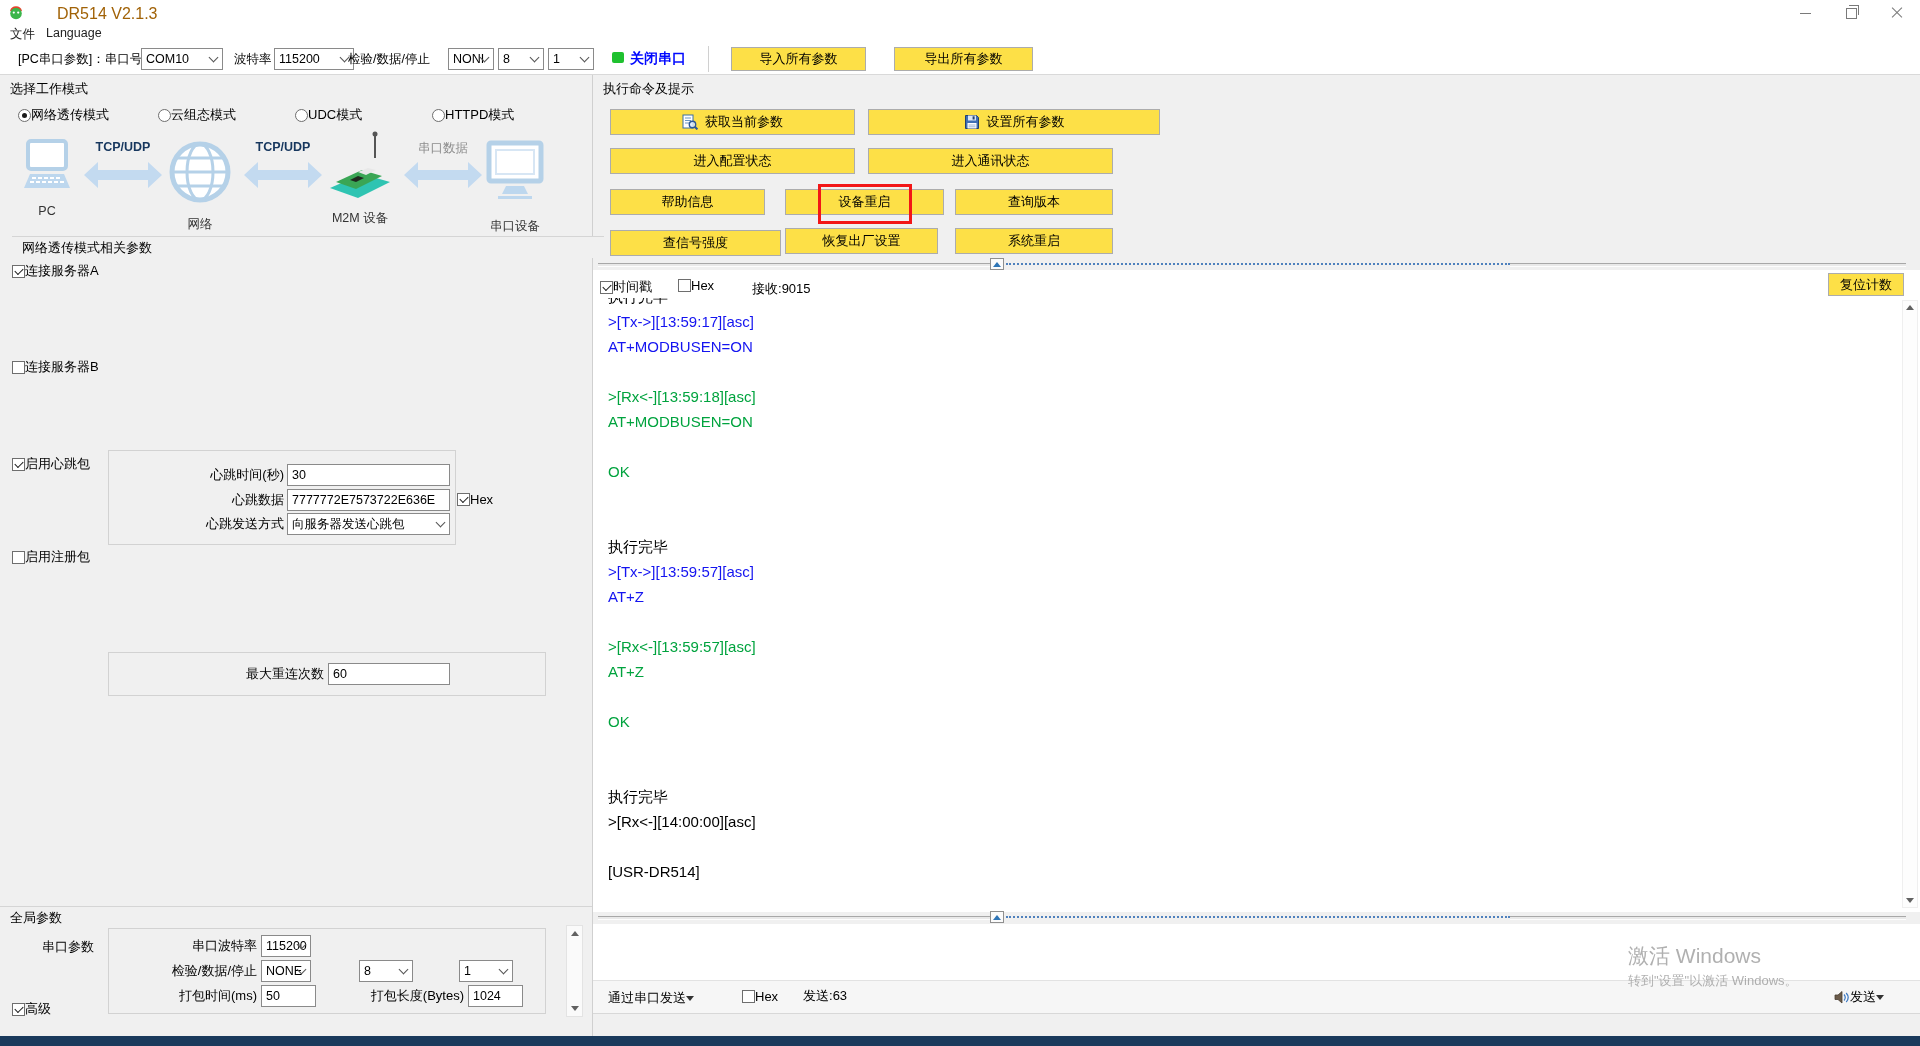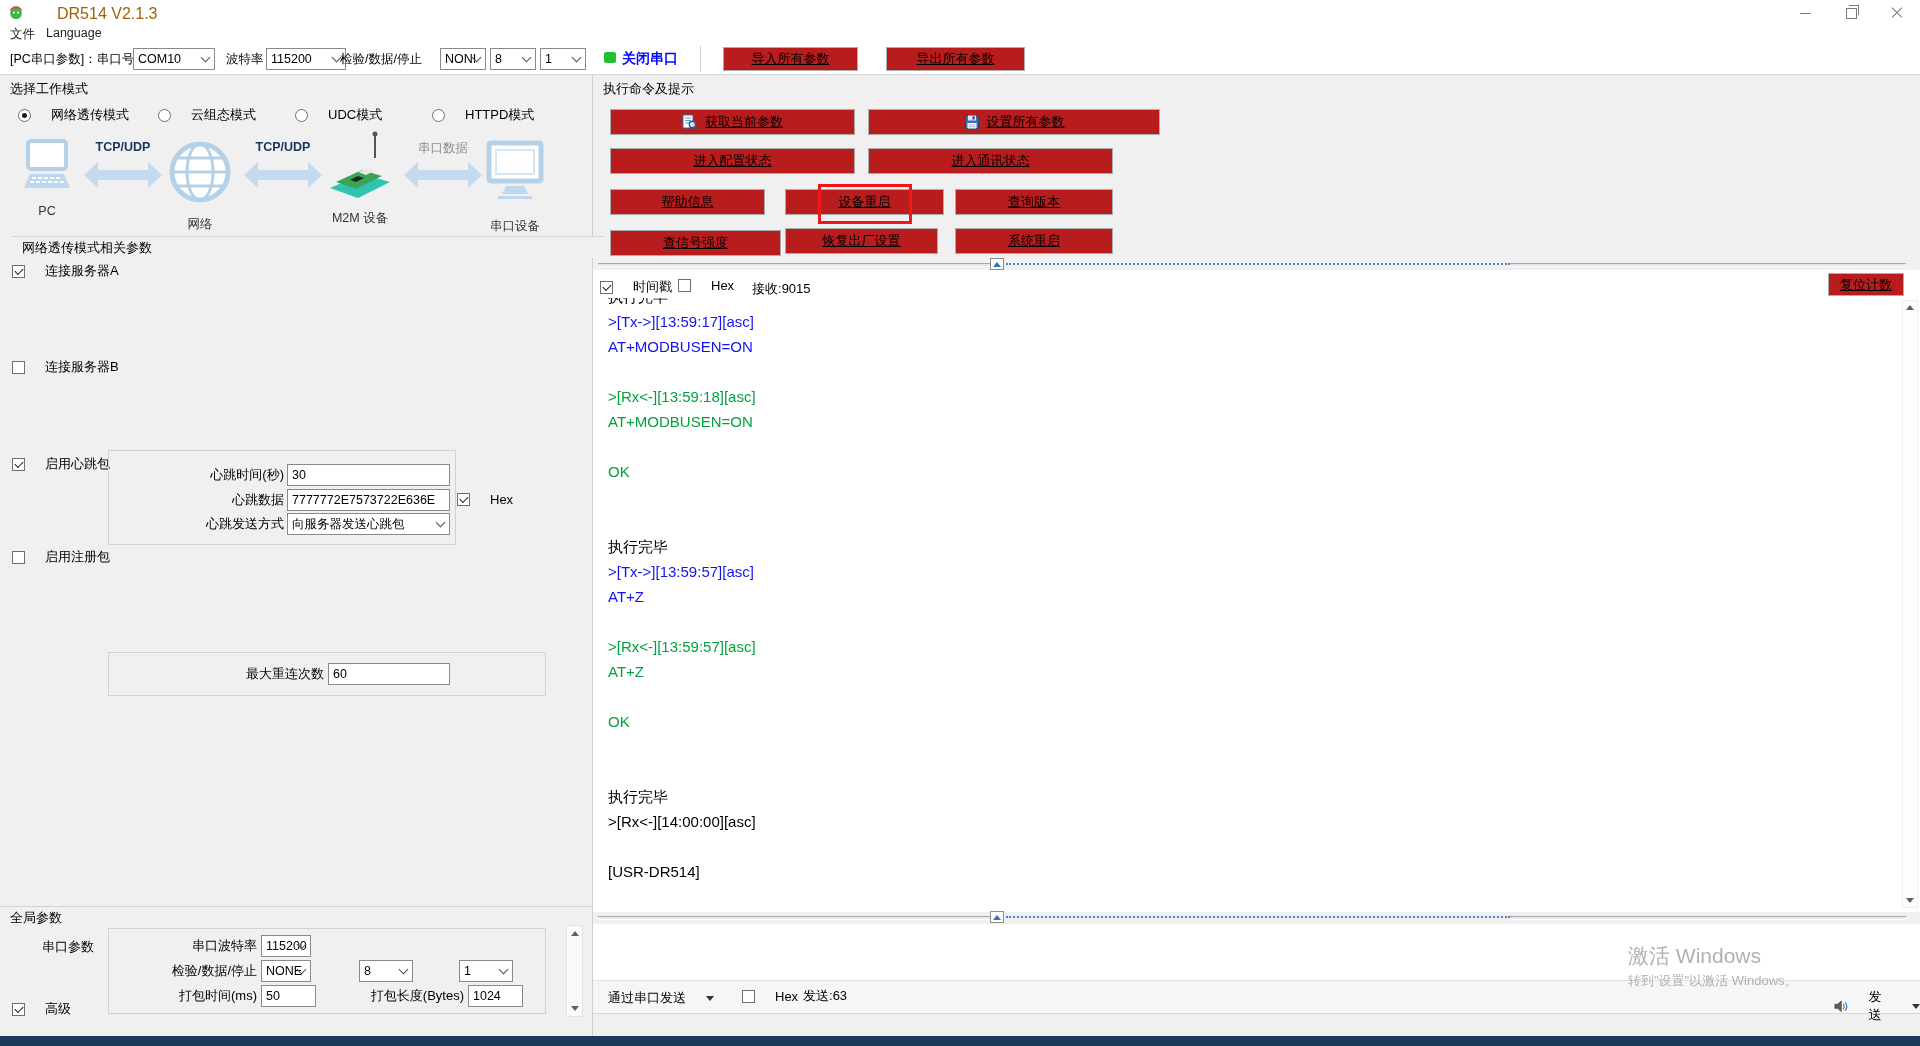--- a/index.html
+++ b/index.html
@@ -12,40 +12,40 @@
   .win-btn{position:absolute;top:0;width:46px;height:26px;display:flex;align-items:center;justify-content:center;}
   .glyph-min{width:11px;height:1px;background:#7a7a7a;}
   .glyph-restore{width:9px;height:9px;border:1px solid #7a7a7a;position:relative;background:#fff;}
   .glyph-restore::before{content:"";position:absolute;left:2px;top:-4px;width:9px;height:9px;border:1px solid #7a7a7a;border-left:none;border-bottom:none;}
   .glyph-close{position:relative;width:12px;height:12px;}
   .glyph-close::before,.glyph-close::after{content:"";position:absolute;left:-1px;top:5px;width:14px;height:1px;background:#7a7a7a;}
   .glyph-close::before{transform:rotate(45deg);} .glyph-close::after{transform:rotate(-45deg);}
   .menubar{position:absolute;top:24px;left:0;right:0;height:20px;background:#fff;}
   .menu-item{position:absolute;top:2px;font-size:12.5px;color:#222;}
   
-  .toolbar{position:absolute;top:44px;left:0;right:0;height:30px;background:#fff;padding-left:17px;}
+  .toolbar{position:absolute;top:44px;left:8px;right:0;height:30px;background:#fff;padding-left:17px;}
   .tlabel{position:absolute;top:7px;font-size:12.5px;}
   .combo{position:absolute;background:#fff;border:1px solid #8a8a8a;height:22px;box-sizing:border-box;
          font-size:12.5px;line-height:20px;padding:0 14px 0 4px;overflow:hidden;white-space:nowrap;}
   .chev{position:absolute;right:5px;top:50%;width:6px;height:6px;border-right:1.4px solid #555;border-bottom:1.4px solid #555;
         transform:translateY(-72%) rotate(45deg);}
   .tbox{position:absolute;background:#fff;border:1px solid #8a8a8a;height:22px;box-sizing:border-box;
         font-size:12.5px;line-height:20px;padding:0 4px;overflow:hidden;white-space:nowrap;}
-  .btn{position:absolute;background:#b91c1c;border:1px solid #acacac;display:flex;align-items:center;justify-content:center;
-       font-size:13px;gap:7px;box-sizing:border-box;text-decoration:underline;}
+  .btn{position:absolute;background:#fde047;border:1px solid #acacac;display:flex;align-items:center;justify-content:center;
+       font-size:13px;gap:7px;box-sizing:border-box;}
   .vsep{position:absolute;width:1px;background:#d0d0d0;}
   
   .panel-bg{position:absolute;background:#f0f0f0;}
   .sec-hdr{position:absolute;height:22px;line-height:22px;padding-left:10px;font-size:13px;background:#f0f0f0;box-sizing:border-box;}
   .hairline-top{border-top:1px solid #d5d5d5;}
   .grp{position:absolute;border:1px solid #d2d2d2;box-sizing:border-box;}
   .lbl{position:absolute;font-size:13px;height:22px;line-height:22px;white-space:nowrap;}
   .rlbl{text-align:right;}
   
-  .cbrow{position:absolute;display:flex;align-items:center;gap:20px;font-size:13px;}
+  .cbrow{position:absolute;display:flex;align-items:center;gap:0;font-size:13px;}
   .cb{width:13px;height:13px;background:#fff;border:1px solid #6e6e6e;display:inline-flex;align-items:center;justify-content:center;box-sizing:border-box;flex:0 0 auto;}
   .tick{width:7px;height:4px;border-left:1.6px solid #1a1a1a;border-bottom:1.6px solid #1a1a1a;transform:translateY(-1px) rotate(-45deg);}
   .rad{width:13px;height:13px;border-radius:50%;background:#fff;border:1px solid #6e6e6e;display:inline-flex;align-items:center;justify-content:center;box-sizing:border-box;flex:0 0 auto;}
   .rdot{width:5px;height:5px;border-radius:50%;background:#1a1a1a;}
   
   .node-label{position:absolute;font-size:12.5px;color:#333;text-align:center;}
   .link-label{position:absolute;font-size:12.5px;font-weight:bold;color:#17375e;text-align:center;}
   .link-label.gray{color:#8c8c8c;font-weight:normal;}
   
   .log-clip{position:absolute;overflow:hidden;}

